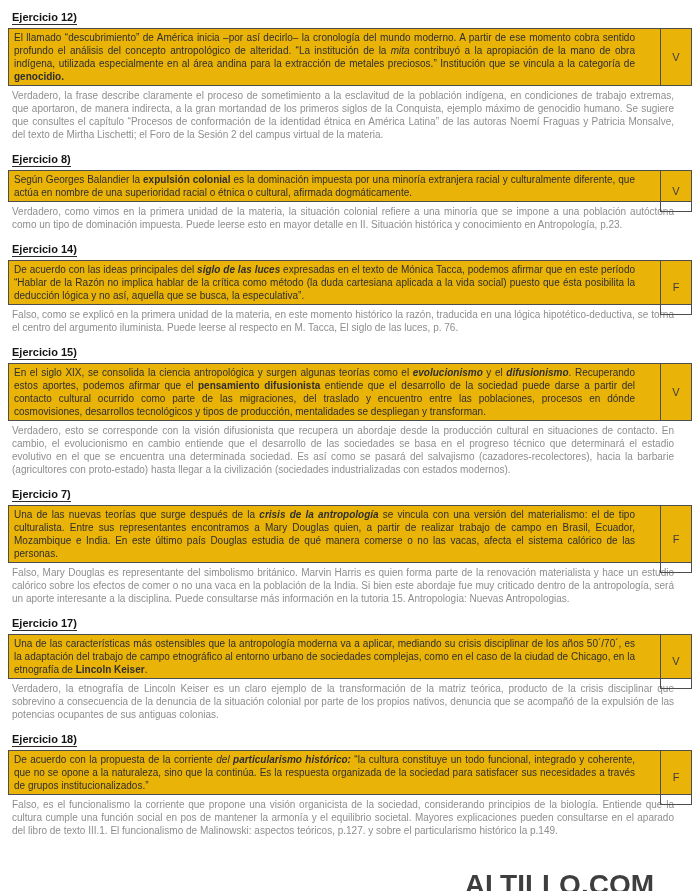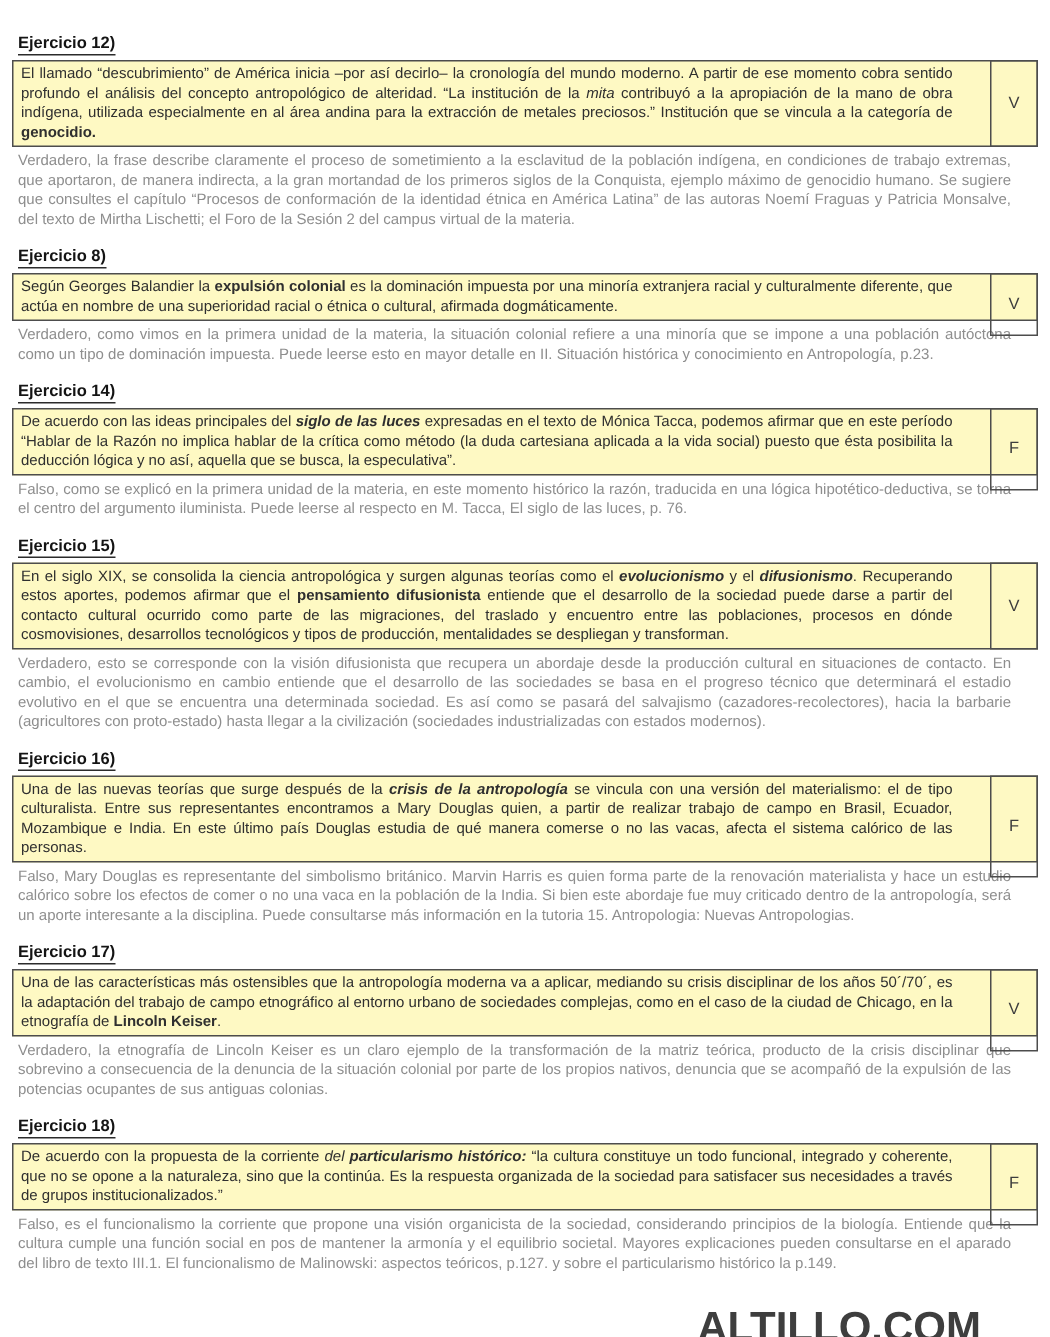--- a/index.html
+++ b/index.html
@@ -21,28 +21,28 @@
   .heading {
     display: inline-block;
     font-size: 11px;
     line-height: 12px;
     font-weight: bold;
     color: #141414;
     border-bottom: 1.5px solid #2b2b2b;
     padding-bottom: 1px;
     margin: 12px 0 3px 4px;
   }
-  .section:first-child .heading { margin-top: 16px; text-align: center; }
+  .section:first-child .heading { margin-top: 4px; text-align: center; }
   .srow { position: relative; }
   .statement {
     border: 1px solid #4d4d4d;
     padding: 2px 56px 2px 5px;
     text-align: justify;
     color: #2f2f2f;
-    background: #fef9c3;
+    background: #eab308;
   }
   .answer-box {
     position: absolute;
     top: 0;
     right: 0;
     width: 30px;
     border: 1px solid #4d4d4d;
     display: flex;
     align-items: center;
     justify-content: center;
@@ -117,21 +117,21 @@
     <div class="srow">
       <div class="statement"><span class="run-normal">En el siglo XIX, se consolida la ciencia antropológica y surgen algunas teorías como el </span><span class="run-bolditalic">evolucionismo</span><span class="run-normal"> y el </span><span class="run-bolditalic">difusionismo</span><span class="run-normal">. Recuperando estos aportes, podemos afirmar que el </span><span class="run-bold">pensamiento difusionista</span><span class="run-normal"> entiende que el desarrollo de la sociedad puede darse a partir del contacto cultural ocurrido como parte de las migraciones, del traslado y encuentro entre las poblaciones, procesos en dónde cosmovisiones, desarrollos tecnológicos y tipos de producción, mentalidades se despliegan y transforman.</span></div>
       <div class="answer-box flush">
         <span class="answer-letter">V</span>
       </div>
     </div>
     <div class="explanation">Verdadero, esto se corresponde con la visión difusionista que recupera un abordaje desde la producción cultural en situaciones de contacto. En cambio, el evolucionismo en cambio entiende que el desarrollo de las sociedades se basa en el progreso técnico que determinará el estadio evolutivo en el que se encuentra una determinada sociedad. Es así como se pasará del salvajismo (cazadores-recolectores), hacia la barbarie (agricultores con proto-estado) hasta llegar a la civilización (sociedades industrializadas con estados modernos).</div>
   </section>
 
   <section class="section">
-    <div class="heading">Ejercicio 16)</div>
+    <div class="heading">Ejercicio 7)</div>
     <div class="srow">
       <div class="statement"><span class="run-normal">Una de las nuevas teorías que surge después de la </span><span class="run-bolditalic">crisis de la antropología</span><span class="run-normal"> se vincula con una versión del materialismo: el de tipo culturalista. Entre sus representantes encontramos a Mary Douglas quien, a partir de realizar trabajo de campo en Brasil, Ecuador, Mozambique e India. En este último país Douglas estudia de qué manera comerse o no las vacas, afecta el sistema calórico de las personas.</span></div>
       <div class="answer-box jut">
         <span class="answer-letter">F</span>
       </div>
     </div>
     <div class="explanation">Falso, Mary Douglas es representante del simbolismo británico. Marvin Harris es quien forma parte de la renovación materialista y hace un estudio calórico sobre los efectos de comer o no una vaca en la población de la India. Si bien este abordaje fue muy criticado dentro de la antropología, será un aporte interesante a la disciplina. Puede consultarse más información en la tutoria 15. Antropologia: Nuevas Antropologias.</div>
   </section>
 
   <section class="section">

